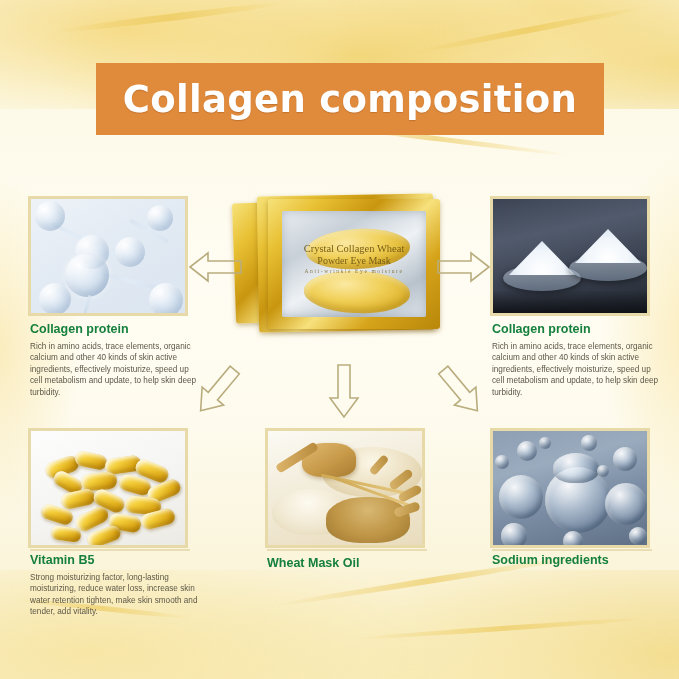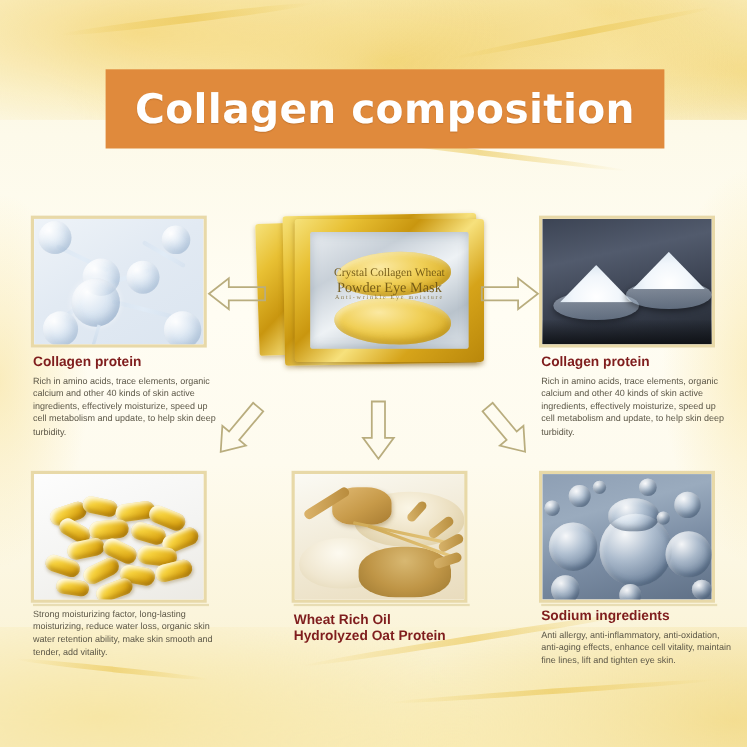--- a/index.html
+++ b/index.html
@@ -109,31 +109,31 @@
     background:linear-gradient(150deg,#e9edf1 0%,#c8d0d8 28%,#eef2f5 52%,#b9c3cc 78%,#dfe5ea 100%);
     box-shadow:inset 0 0 10px rgba(120,135,150,.45);}
   .eyepad{position:absolute;border-radius:50% 50% 48% 48%;
     background:radial-gradient(ellipse at 38% 32%, #fbe9a2 0%, #f0cf56 42%, #dbb02a 75%, #c09713 100%);
     box-shadow:inset -2px -3px 7px rgba(150,110,10,.40), inset 2px 2px 6px rgba(255,250,215,.75);}
   .eyepad-top{left:24px;top:18px;width:104px;height:40px;transform:rotate(-3deg);}
   .eyepad-bot{left:22px;top:60px;width:106px;height:42px;transform:rotate(2deg);}
   .pack-text{position:absolute;left:18px;top:44px;width:136px;text-align:center;
     font-family:"Liberation Serif",serif;color:#6d5412;opacity:.92;pointer-events:none;}
   .pack-l1{font-size:10.5px;line-height:12px;white-space:nowrap;}
-  .pack-l2{font-size:13px;line-height:12px;white-space:nowrap;}
+  .pack-l2{font-size:10px;line-height:12px;white-space:nowrap;}
   .pack-l3{font-size:5.5px;line-height:8px;letter-spacing:1.6px;opacity:.8;}
 
   
   .arrow{position:absolute;}
   .arrow svg{display:block;overflow:visible;}
   .arrow path{fill:none;stroke:#b9ad7e;stroke-width:1.6;stroke-linejoin:miter;}
 
   
   .block{position:absolute;}
-  .blk-title{color:#7f1d1d;font-size:12.5px;font-weight:bold;line-height:15px;margin-bottom:4px;}
+  .blk-title{color:#15803d;font-size:12.5px;font-weight:bold;line-height:15px;margin-bottom:4px;}
   .blk-body{color:#5d5848;font-size:8.2px;line-height:11.4px;}
 
   .divider{position:absolute;height:2px;background:#d9c98f;opacity:.55;}
 </style>
 </head>
 <body>
 
 <div class="bg">
   <div class="bg-base"></div>
   <div class="oil-top"></div>
@@ -298,28 +298,27 @@
     <div class="blk-body">Rich in amino acids, trace elements, organic calcium and other 40 kinds of skin active ingredients, effectively moisturize, speed up cell metabolism and update, to help skin deep turbidity.</div>
   </div>
 
   <div class="block" style="left:492px;top:322px;width:172px;">
     <div class="blk-title">Collagen protein</div>
     <div class="blk-body">Rich in amino acids, trace elements, organic calcium and other 40 kinds of skin active ingredients, effectively moisturize, speed up cell metabolism and update, to help skin deep turbidity.</div>
   </div>
 
   <div class="divider" style="left:30px;top:549px;width:160px;"></div>
   <div class="block" style="left:30px;top:553px;width:172px;">
-    <div class="blk-body">Strong moisturizing factor, long-lasting moisturizing, reduce water loss, organic skin water retention ability, make skin smooth and tender, add vitality.</div>
+    <div class="blk-title">Vitamin B5</div>
+    <div class="blk-body">Strong moisturizing factor, long-lasting moisturizing, reduce water loss, increase skin water retention tighten, make skin smooth and tender, add vitality.</div>
   </div>
 
   <div class="divider" style="left:267px;top:549px;width:160px;"></div>
   <div class="block" style="left:267px;top:556px;width:176px;">
-    <div class="blk-title" style="margin-bottom:0;">Wheat Rich Oil</div>
-    <div class="blk-title" style="margin-bottom:10px;">Hydrolyzed Oat Protein</div>
+    <div class="blk-title" style="margin-bottom:0;">Wheat Mask Oil</div>
   </div>
 
   <div class="divider" style="left:492px;top:549px;width:160px;"></div>
   <div class="block" style="left:492px;top:553px;width:176px;">
     <div class="blk-title">Sodium ingredients</div>
-    <div class="blk-body">Anti allergy, anti-inflammatory, anti-oxidation, anti-aging effects, enhance cell vitality, maintain fine lines, lift and tighten eye skin.</div>
   </div>
 
 </div>
 
 </body></html>

